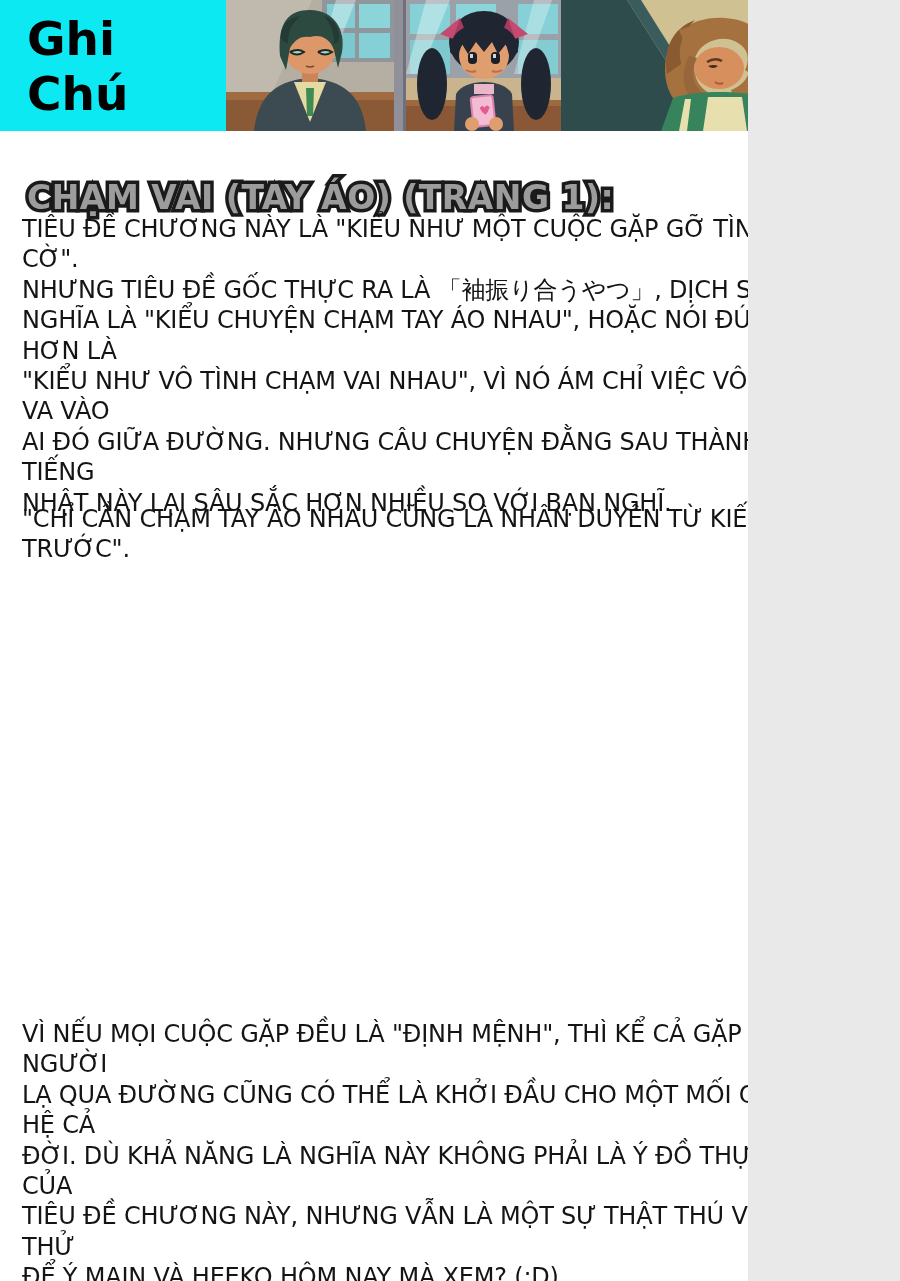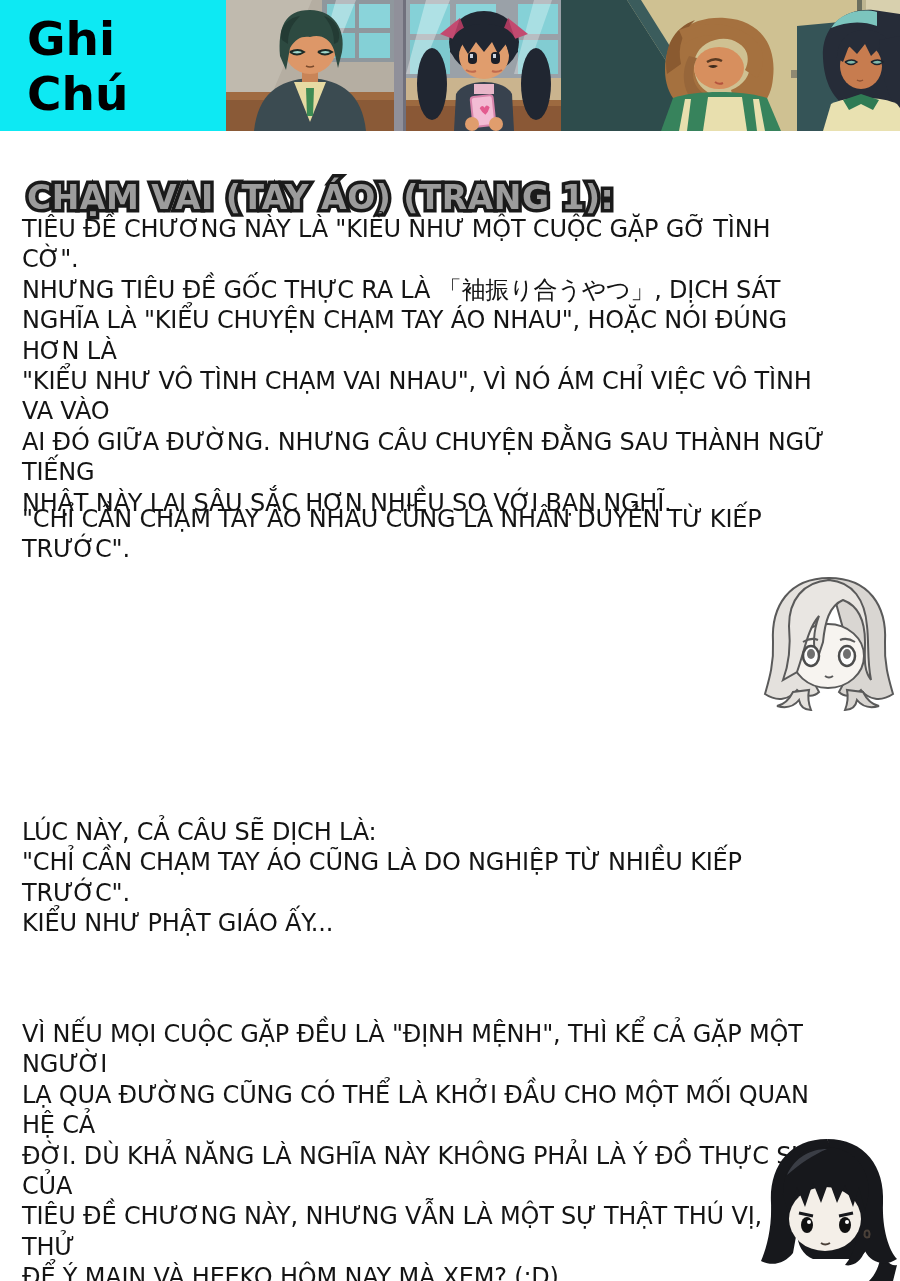--- a/index.html
+++ b/index.html
@@ -1,16 +1,16 @@
 <!DOCTYPE html>
 <html><head>
 <meta charset="utf-8">
 <style>
   html,body{margin:0;padding:0;background:#e9e9e9;}
-  .page{position:relative;width:900px;height:1281px;background:#ffffff;overflow:hidden;
+  .page{position:relative;width:748px;height:1281px;background:#ffffff;overflow:hidden;
         font-family:"DejaVu Sans", sans-serif;text-decoration:underline;}
 
   
   .banner{position:absolute;left:0;top:0;width:900px;height:131px;}
   .banner-accent{position:absolute;left:0;top:0;width:226px;height:131px;background:#0de9f3;
                  display:flex;align-items:center;}
   .banner-title{font-size:47px;font-weight:bold;color:#000;padding-left:27px;letter-spacing:0px;}
   .panel{position:absolute;top:0;height:131px;overflow:hidden;}
   .panel svg{display:block;}
   .panel-a{left:226px;width:168px;}
@@ -152,23 +152,20 @@
     <span class="heading h-fill">CHẠM VAI (TAY ÁO) (TRANG 1):</span>
   </div>
 
   <p class="para" style="top:190px">TIÊU ĐỀ CHƯƠNG NÀY LÀ "KIỂU NHƯ MỘT CUỘC GẶP GỠ TÌNH CỜ".
 NHƯNG TIÊU ĐỀ GỐC THỰC RA LÀ 「袖振り合うやつ」, DỊCH SÁT
 NGHĨA LÀ "KIỂU CHUYỆN CHẠM TAY ÁO NHAU", HOẶC NÓI ĐÚNG HƠN LÀ
 "KIỂU NHƯ VÔ TÌNH CHẠM VAI NHAU", VÌ NÓ ÁM CHỈ VIỆC VÔ TÌNH VA VÀO
 AI ĐÓ GIỮA ĐƯỜNG. NHƯNG CÂU CHUYỆN ĐẰNG SAU THÀNH NGỮ TIẾNG
 NHẬT NÀY LẠI SÂU SẮC HƠN NHIỀU SO VỚI BẠN NGHĨ.</p>
   <p class="para" style="top:480px">"CHỈ CẦN CHẠM TAY ÁO NHAU CŨNG LÀ NHÂN DUYÊN TỪ KIẾP TRƯỚC".</p>
-  <p class="para" style="top:793px">LÚC NÀY, CẢ CÂU SẼ DỊCH LÀ:
-"CHỈ CẦN CHẠM TAY ÁO CŨNG LÀ DO NGHIỆP TỪ NHIỀU KIẾP TRƯỚC".
-KIỂU NHƯ PHẬT GIÁO ẤY...</p>
   <p class="para" style="top:995px">VÌ NẾU MỌI CUỘC GẶP ĐỀU LÀ "ĐỊNH MỆNH", THÌ KỂ CẢ GẶP MỘT NGƯỜI
 LẠ QUA ĐƯỜNG CŨNG CÓ THỂ LÀ KHỞI ĐẦU CHO MỘT MỐI QUAN HỆ CẢ
 ĐỜI. DÙ KHẢ NĂNG LÀ NGHĨA NÀY KHÔNG PHẢI LÀ Ý ĐỒ THỰC SỰ CỦA
 TIÊU ĐỀ CHƯƠNG NÀY, NHƯNG VẪN LÀ MỘT SỰ THẬT THÚ VỊ, NHỈ? THỬ
 ĐỂ Ý MAIN VÀ HEEKO HÔM NAY MÀ XEM? (:D)</p>
 
   <div class="chibi chibi-right">
     <svg width="132" height="142" viewBox="0 0 132 142" xmlns="http://www.w3.org/2000/svg">
       <path d="M66,6 C26,6 8,34 10,70 C11,92 6,108 2,122 C14,130 26,128 34,118 C40,124 50,126 56,120 C48,106 44,92 46,78 Z" fill="#e4e1dd" stroke="#5a5a5a" stroke-width="2"></path>
       <path d="M66,6 C106,6 124,34 122,70 C121,92 126,108 130,122 C118,130 106,128 98,118 C92,124 82,126 76,120 C84,106 88,92 86,78 Z" fill="#d9d6d2" stroke="#5a5a5a" stroke-width="2"></path>

